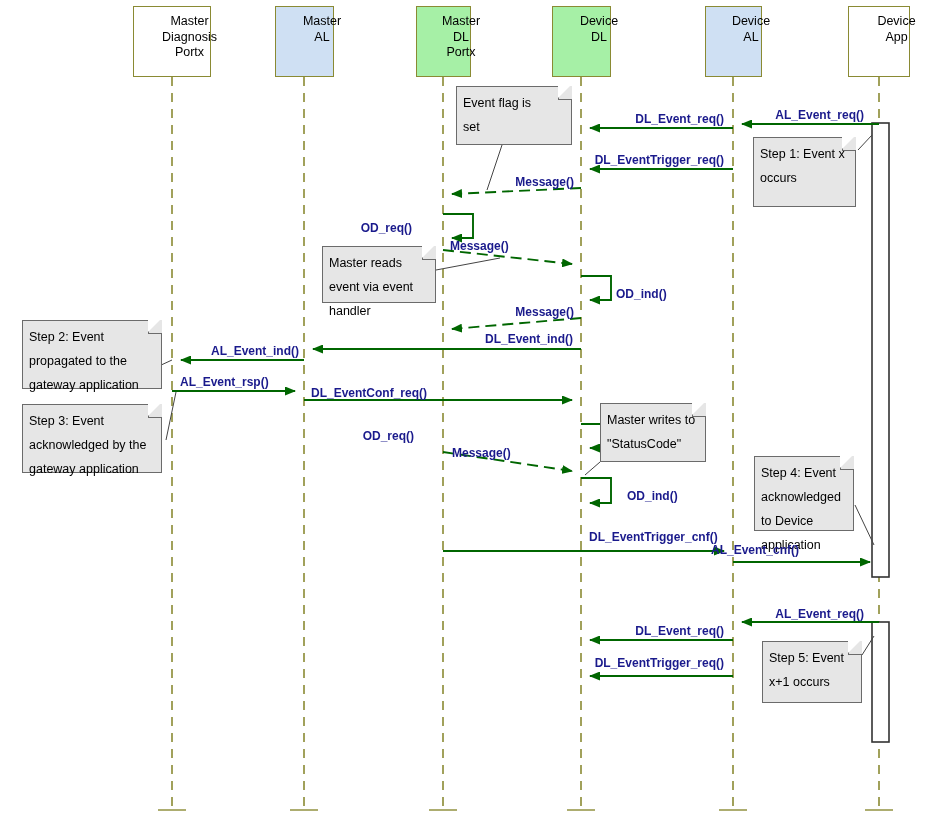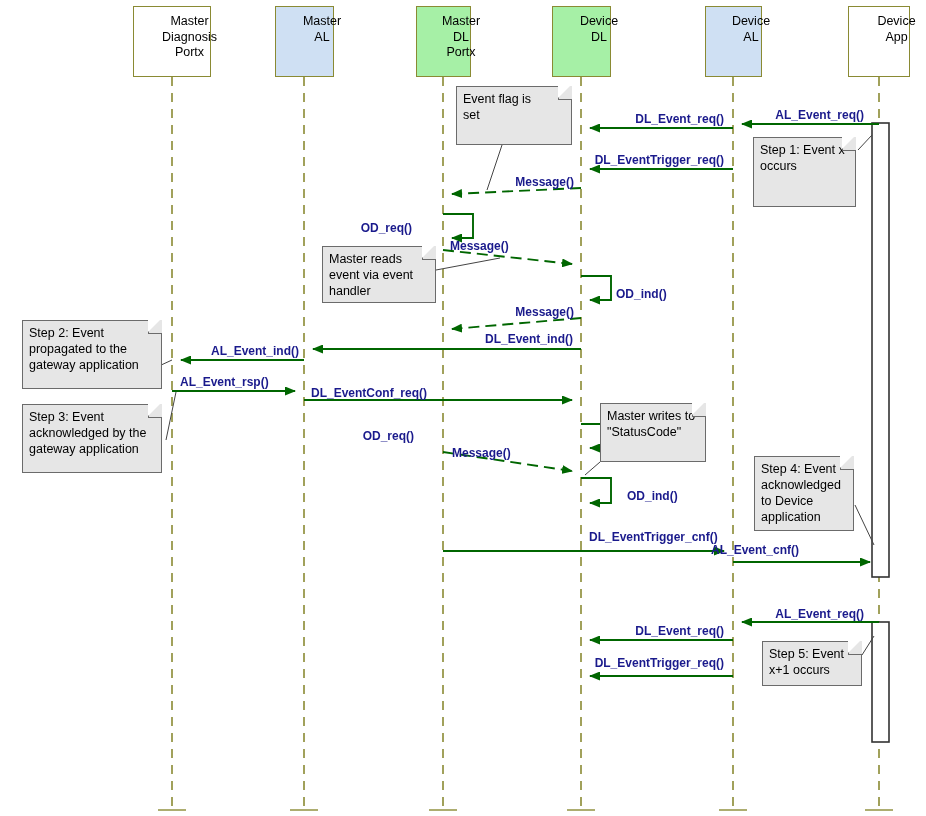--- a/index.html
+++ b/index.html
@@ -15,21 +15,21 @@
     display:flex;flex-direction:column;align-items:center;justify-content:flex-start;
     padding-top:7px;
     font-size:12.5px;line-height:15.5px;color:#000;text-align:center;padding-left:35px;
   }
   .lifeline-box span{display:block;white-space:pre;}
 
   .note{
     position:absolute;box-sizing:border-box;
     background:#e6e6e6;
     border:1px solid #6b6b6b;
-    font-size:12.5px;line-height:16px;color:#000;
+    font-size:12.5px;line-height:24px;color:#000;
     padding:4px 7px 4px 6px;
     white-space:pre-wrap;
   }
   .note .fold{
     position:absolute;top:-1px;right:-1px;
     width:13px;height:13px;
     background:#e6e6e6;
     border-left:1px solid #6b6b6b;
     border-bottom:1px solid #6b6b6b;
     transform:none;
@@ -152,21 +152,21 @@
 gateway application</span></div>
     <div class="note" style="left: 22px; top: 404px; width: 140px; height: 69px;"><span class="fold"></span><span>Step 3: Event
 acknowledged by the
 gateway application</span></div>
     <div class="note" style="left: 600px; top: 403px; width: 106px; height: 59px;"><span class="fold"></span><span>Master writes to
 "StatusCode"</span></div>
     <div class="note" style="left: 754px; top: 456px; width: 100px; height: 75px;"><span class="fold"></span><span>Step 4: Event
 acknowledged
 to Device
 application</span></div>
-    <div class="note" style="left: 762px; top: 641px; width: 100px; height: 45px;"><span class="fold"></span><span>Step 5: Event
+    <div class="note" style="left: 762px; top: 641px; width: 100px; height: 62px;"><span class="fold"></span><span>Step 5: Event
 x+1 occurs</span></div>
   </div>
 <div id="labels">
     <div class="msg-label r" style="left: 864px; top: 108px;">AL_Event_req()</div>
     <div class="msg-label r" style="left: 724px; top: 112px;">DL_Event_req()</div>
     <div class="msg-label r" style="left: 724px; top: 153px;">DL_EventTrigger_req()</div>
     <div class="msg-label r" style="left: 574px; top: 175px;">Message()</div>
     <div class="msg-label r" style="left: 412px; top: 221px;">OD_req()</div>
     <div class="msg-label" style="left: 450px; top: 239px;">Message()</div>
     <div class="msg-label" style="left: 616px; top: 287px;">OD_ind()</div>

